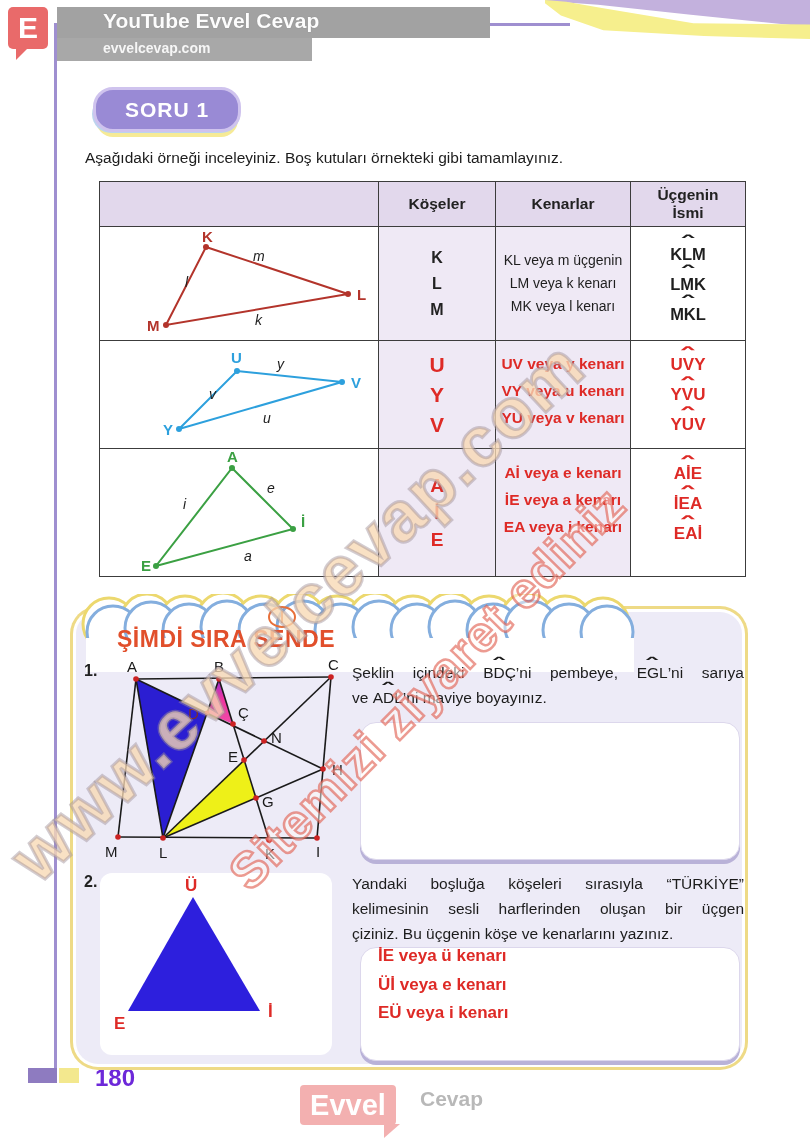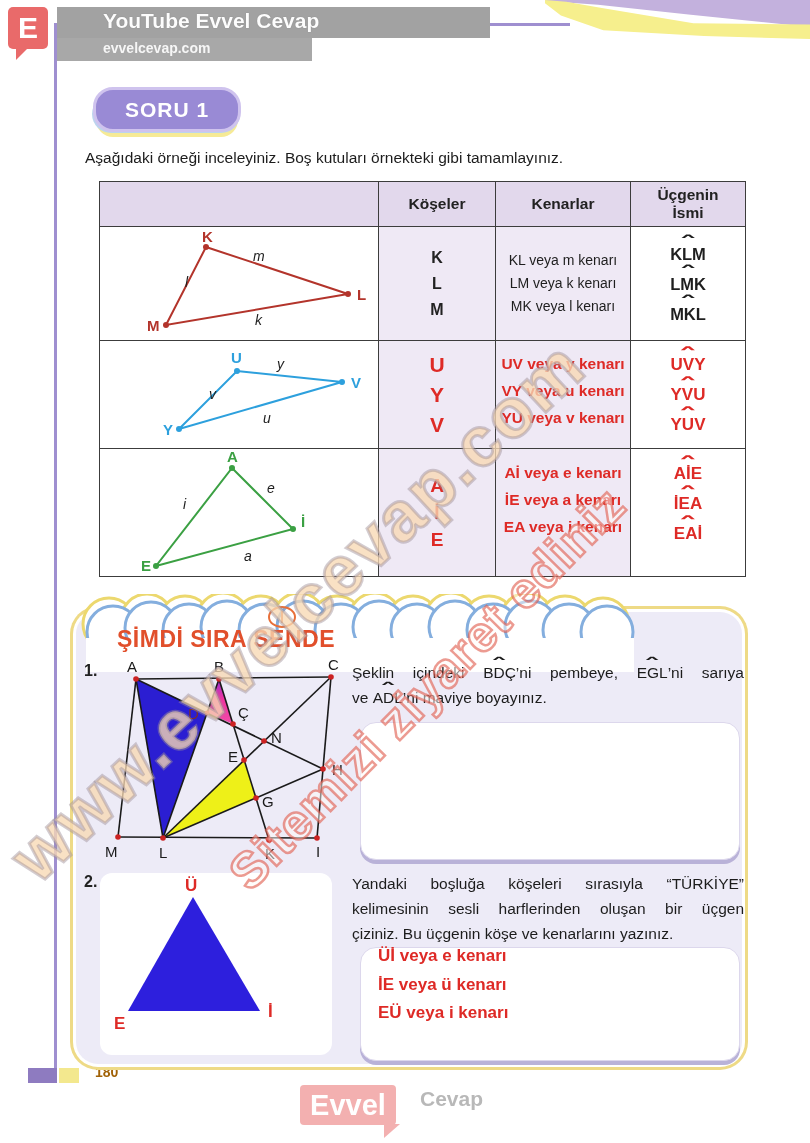--- a/index.html
+++ b/index.html
@@ -68,21 +68,21 @@
   
   .wm{pointer-events:none;font-weight:bold;white-space:nowrap;z-index:40;}
   .wm1{left:22px;top:828px;transform:rotate(-43deg);transform-origin:0 50%;
        font-size:70px;letter-spacing:2px;color:rgba(247,217,180,0.78);-webkit-text-stroke:3px rgba(158,143,150,0.45);}
   .wm2{left:238px;top:852px;transform:rotate(-45.5deg);transform-origin:0 50%;
        font-size:50px;letter-spacing:1px;color:rgba(255,251,248,0.50);-webkit-text-stroke:2.5px rgba(223,88,74,0.60);z-index:41;}
 
   
   .sq-p{left:28px;top:1068px;width:29px;height:15px;background:#8e7bc0;}
   .sq-y{left:59px;top:1068px;width:20px;height:15px;background:#f3e88e;}
-  .pageno{left:95px;top:1064px;font-size:14px;font-weight:bold;color:#a16207;}
+  .pageno{left:95px;top:1064px;font-size:24px;font-weight:bold;color:#6d28d9;}
   .brandbox{left:300px;top:1085px;width:96px;height:40px;background:#f3b0b0;border-radius:4px;
             color:#fff;font-size:29px;font-weight:bold;text-align:center;line-height:40px;}
   .brandtail{left:384px;top:1124px;width:0;height:0;border-top:14px solid #f3b0b0;border-right:16px solid transparent;}
   .brand2{left:420px;top:1087px;font-size:21px;font-weight:bold;color:#b8b8b8;}
 </style>
 </head>
 <body>
 
 <div class="page">
 
@@ -129,21 +129,21 @@
           <text x="84" y="60" font-size="14" font-style="italic" fill="#1e1e1e">l</text>
           <text x="154" y="98" font-size="14" font-style="italic" fill="#1e1e1e">k</text>
         </svg>
       </td>
       <td class="lav">
         <div class="kos1">K</div>
         <div class="kos1">L</div>
         <div class="kos1">M</div>
       </td>
       <td class="lav">
-        <div class="ken1">KL veya m kenarı</div>
+        <div class="ken1">KL veya m üçgenin</div>
         <div class="ken1">LM veya k kenarı</div>
         <div class="ken1">MK veya l kenarı</div>
       </td>
       <td class="white">
         <div class="ism1"><span class="hat">KLM</span></div>
         <div class="ism1"><span class="hat">LMK</span></div>
         <div class="ism1"><span class="hat">MKL</span></div>
       </td>
     </tr>
 
@@ -338,22 +338,22 @@
   </svg>
 
   <div class="abs qtext" style="left:352px;top:871px;">
     <div class="jline">Yandaki boşluğa köşeleri sırasıyla “TÜRKİYE”</div>
     <div class="jline">kelimesinin sesli harflerinden oluşan bir üçgen</div>
     <div>çiziniz. Bu üçgenin köşe ve kenarlarını yazınız.</div>
   </div>
 
   <div class="abs ansbox" style="left:360px;top:947px;width:378px;height:112px;"></div>
   <div class="abs red-ans" style="left:378px;top:942px;">
+    <div>İE veya ü kenarı</div>
     <div>Üİ veya e kenarı</div>
-    <div>İE veya ü kenarı</div>
     <div>EÜ veya i kenarı</div>
   </div>
 
   <div class="abs wm wm1">www.evvelcevap.com</div>
   <div class="abs wm wm2">Sitemizi ziyaret ediniz</div>
 
   <div class="abs sq-p"></div>
   <div class="abs sq-y"></div>
   <div class="abs pageno">180</div>
   <div class="abs brandtail"></div>

